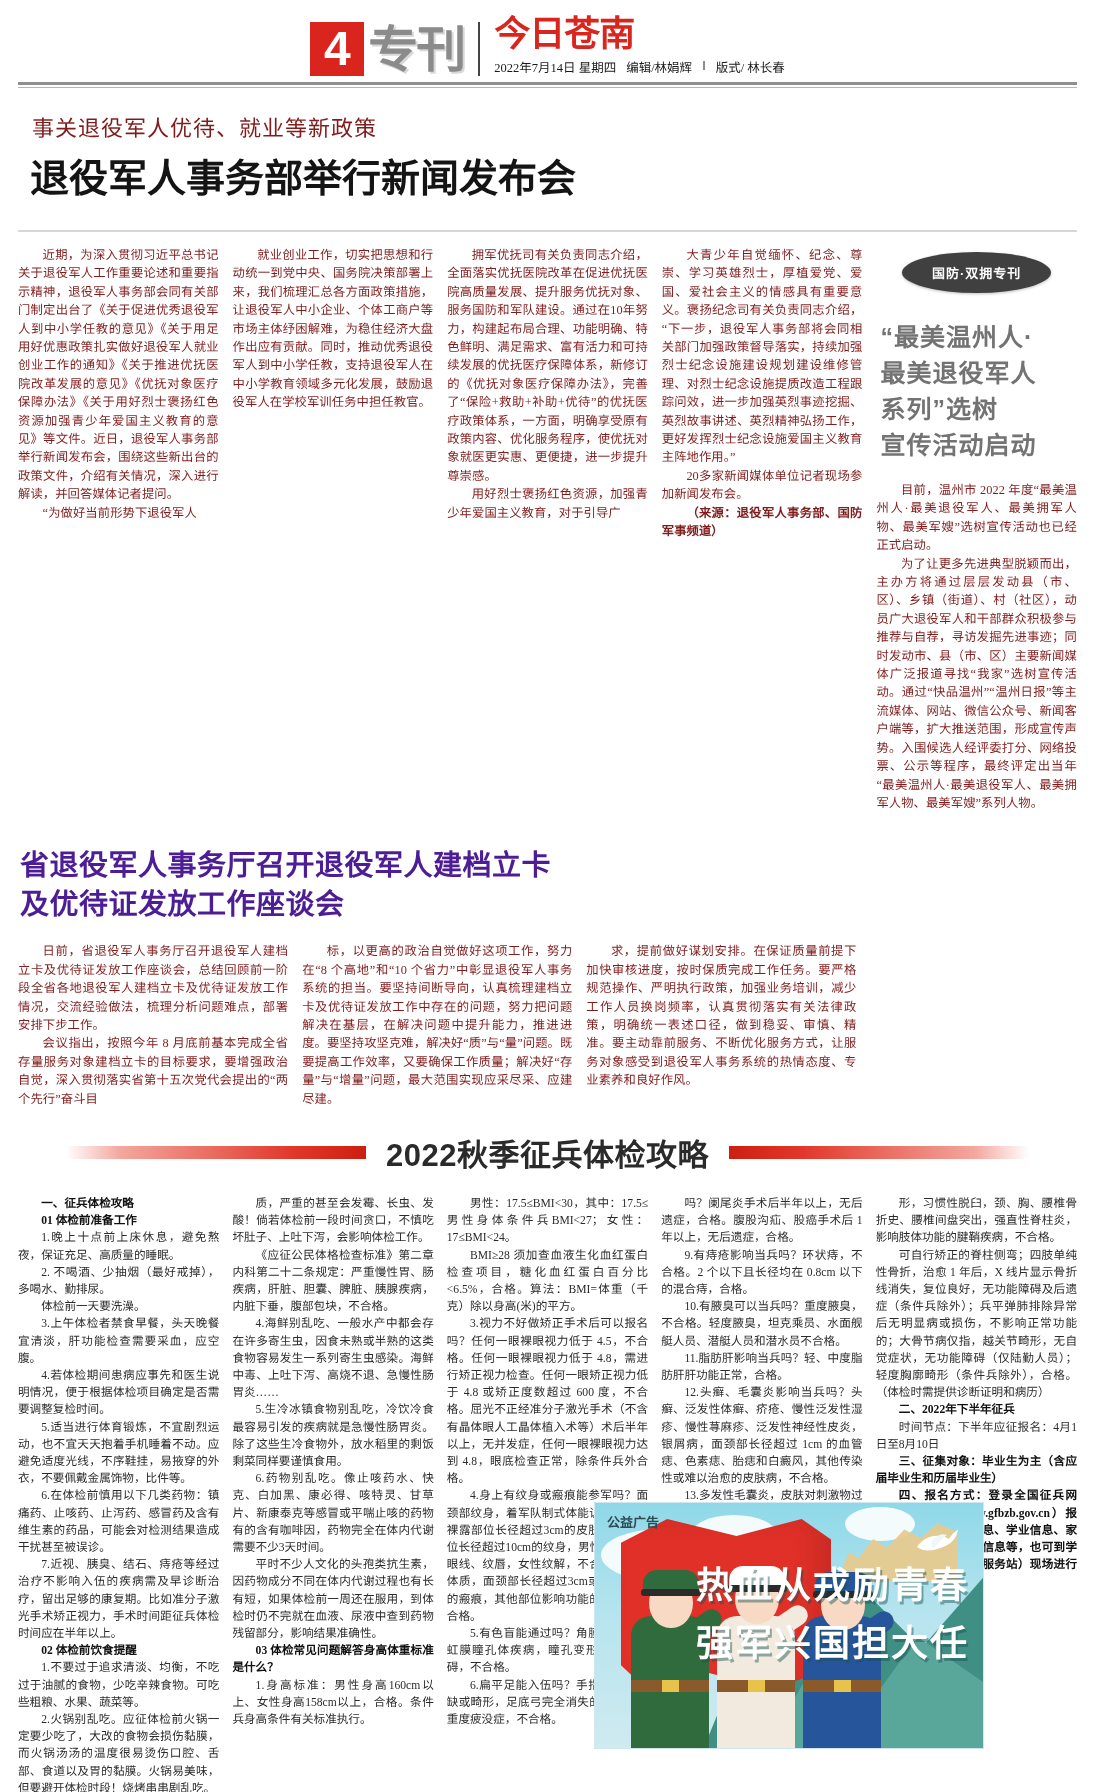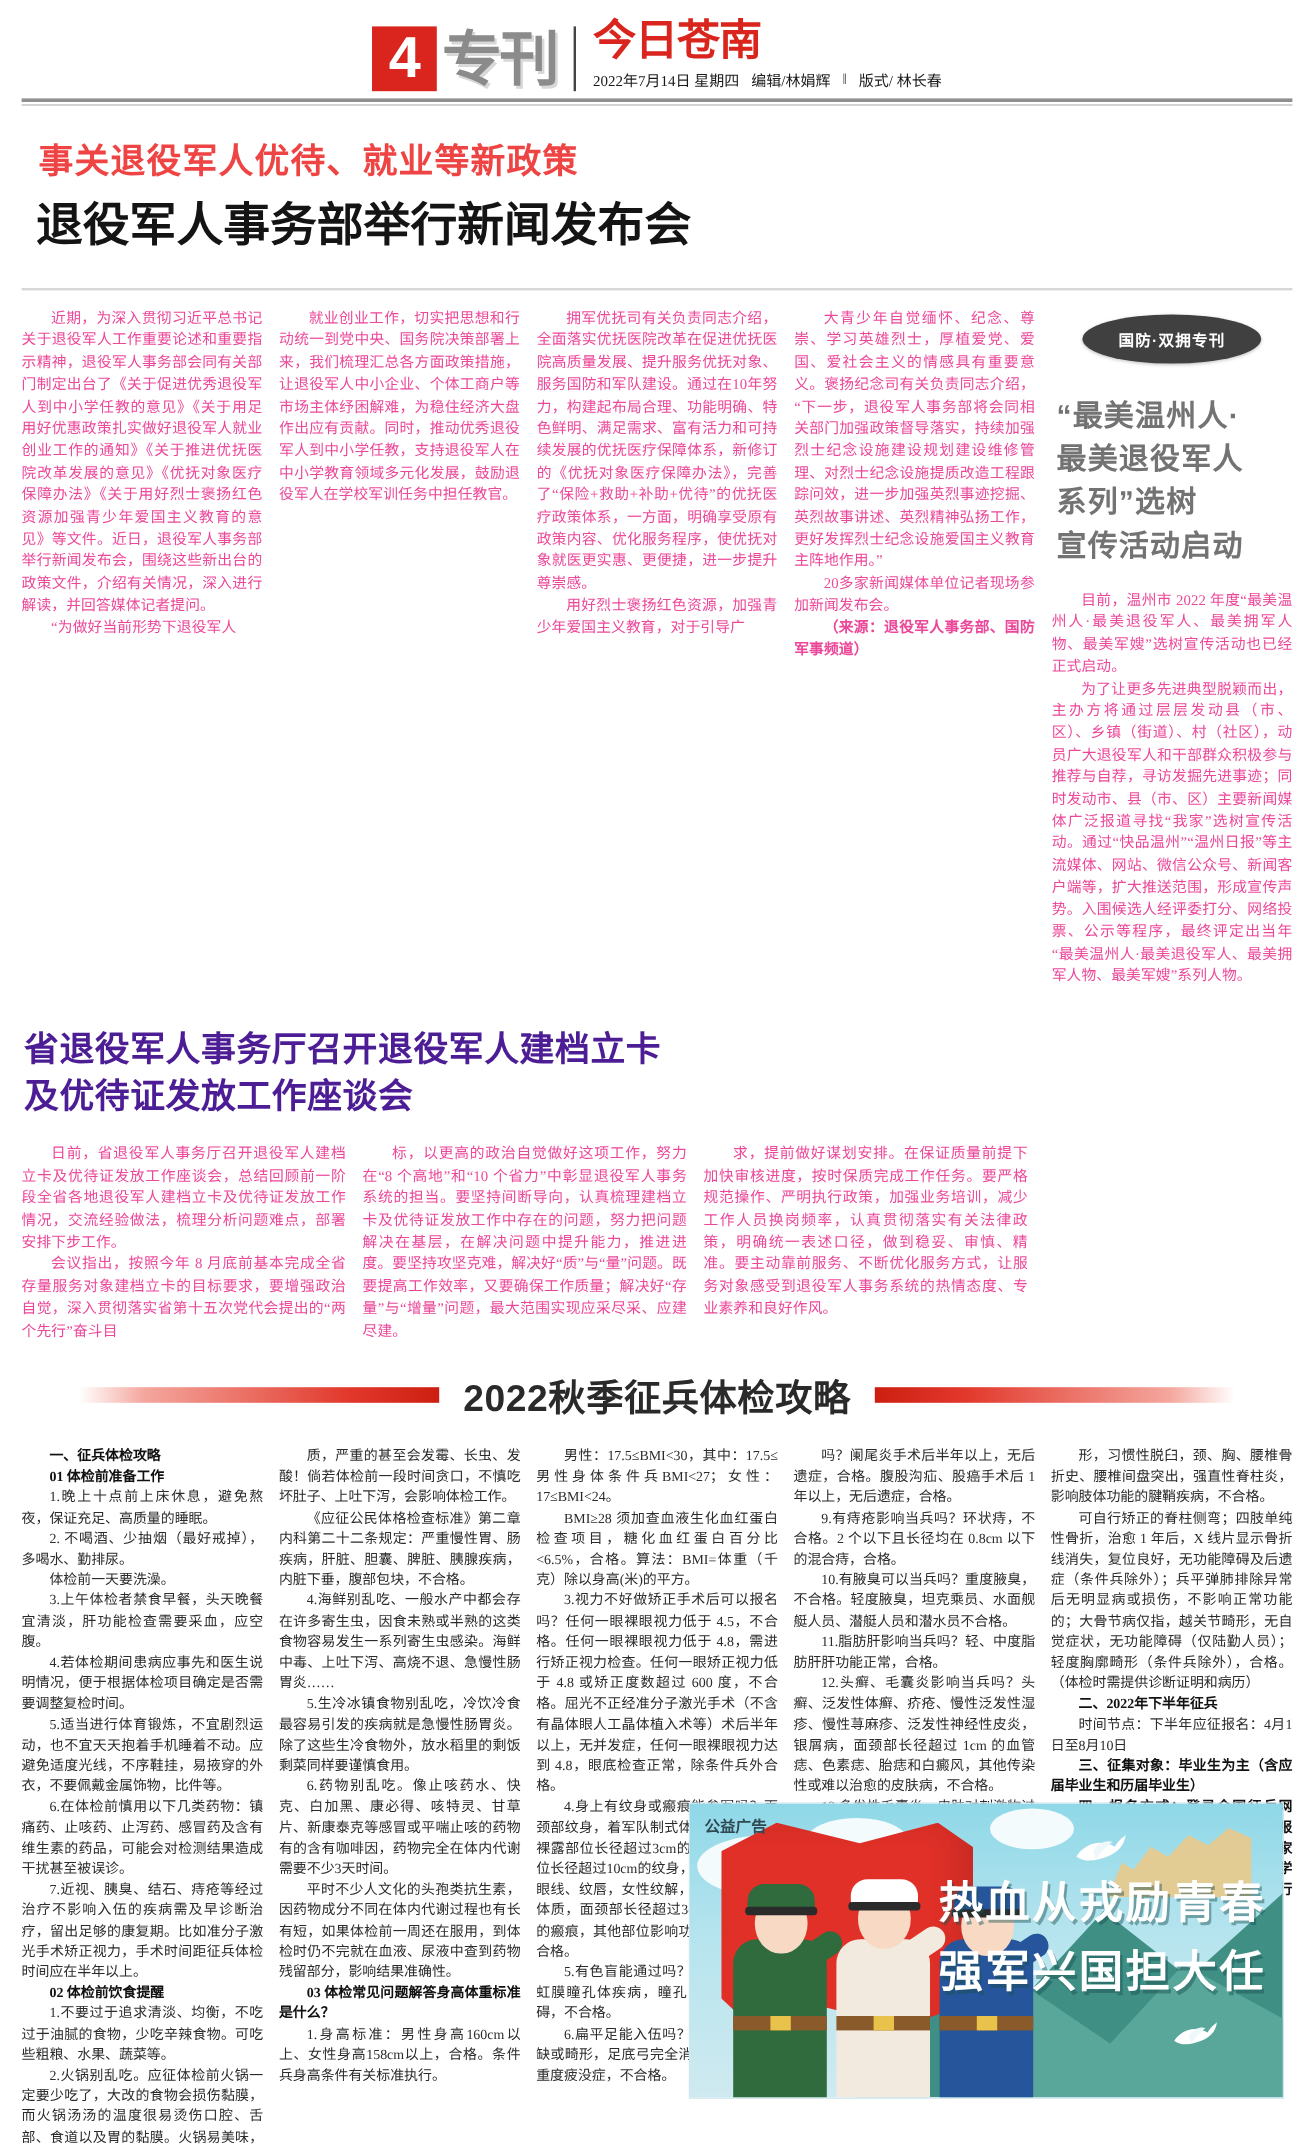--- a/index.html
+++ b/index.html
@@ -48,38 +48,38 @@
     font-size:12.5px; color:#1a1a1a; margin-top:4px;
     display:flex; gap:10px; align-items:center; white-space:nowrap;
   }
   .mh-meta .sep { color:#444; }
   .mh-rule { height:3px; background:#8f8f8f; margin:6px 0 0 0; }
   .mh-rule2 { height:1px; background:#b5b5b5; margin-top:2px; }
 
   
   .lead-kicker {
     font-family:"Liberation Serif","DejaVu Serif",serif;
-    font-size:29px; font-weight:bold; color:#ef4444;
+    font-size:22px; font-weight:normal; color:#7f1d1d;
     margin:22px 0 2px 14px; letter-spacing:1px;
   }
   .lead-title {
     font-family:"Liberation Sans","DejaVu Sans",sans-serif;
     font-size:39px; font-weight:bold; color:#141414;
     margin:0 0 0 12px; letter-spacing:0px; line-height:70px;
     white-space:nowrap;
   }
   .lead-rule { height:2px; background:#d7d7d7; margin:16px 0 0 0; }
 
   
   .cols { display:flex; gap:14px; }
   .col { flex:1; }
   .bodytext {
     font-size:12.3px; line-height:18.4px;
     text-align:justify; text-justify:inter-ideograph;
-    color:#ec4899; letter-spacing:0.1px;
+    color:#7f1d1d; letter-spacing:0.1px;
   }
   .bodytext p { margin:0; text-indent:2em; }
   .src { font-weight:bold; text-indent:2em; }
 
   
   .badge-wrap { display:flex; justify-content:center; margin:6px 0 26px 0; }
   .badge {
     background:#404040; color:#fff; border-radius:50%/50%;
     font-family:"Liberation Sans","DejaVu Sans",sans-serif;
     font-weight:bold; font-size:13px;
@@ -320,21 +320,21 @@
     <div class="bcol" id="bcol5">
         <p class="">形，习惯性脱臼，颈、胸、腰椎骨折史、腰椎间盘突出，强直性脊柱炎，影响肢体功能的腱鞘疾病，不合格。</p>
         <p class="">可自行矫正的脊柱侧弯；四肢单纯性骨折，治愈 1 年后，X 线片显示骨折线消失，复位良好，无功能障碍及后遗症（条件兵除外）；兵平弹肺排除异常后无明显病或损伤，不影响正常功能的；大骨节病仅指，越关节畸形，无自觉症状，无功能障碍（仅陆勤人员）；轻度胸廓畸形（条件兵除外），合格。（体检时需提供诊断证明和病历）</p>
         <p class="hd">二、2022年下半年征兵</p>
         <p class="">时间节点：下半年应征报名：4月1日至8月10日</p>
         <p class="hd">三、征集对象：毕业生为主（含应届毕业生和历届毕业生）</p>
         <p class="hd">四、报名方式：登录全国征兵网（网址：http://www.gfbzb.gov.cn）报名，填写个人基本信息、学业信息、家庭信息、参军应征地信息等，也可到学校征兵工作站（兵役服务站）现场进行登记报名。</p>
       </div>
   </div>
 
-  <div class="ad" style="position:absolute; left:574px; top:1489px; width:496px; height:247px;">
+  <div class="ad" style="position:absolute; left:594px; top:1489px; width:390px; height:247px;">
     <div class="ad-label">公益广告</div>
     <div class="ad-cloud c1"></div>
     <div class="ad-cloud c2"></div>
     <div class="ad-cloud c3"></div>
     <div class="ad-mtn"></div>
     <div class="ad-mtn2"></div>
     <div class="ad-wall"></div>
     <div class="ad-flag"></div>
 
     <div class="soldier" style="left:36px;">

